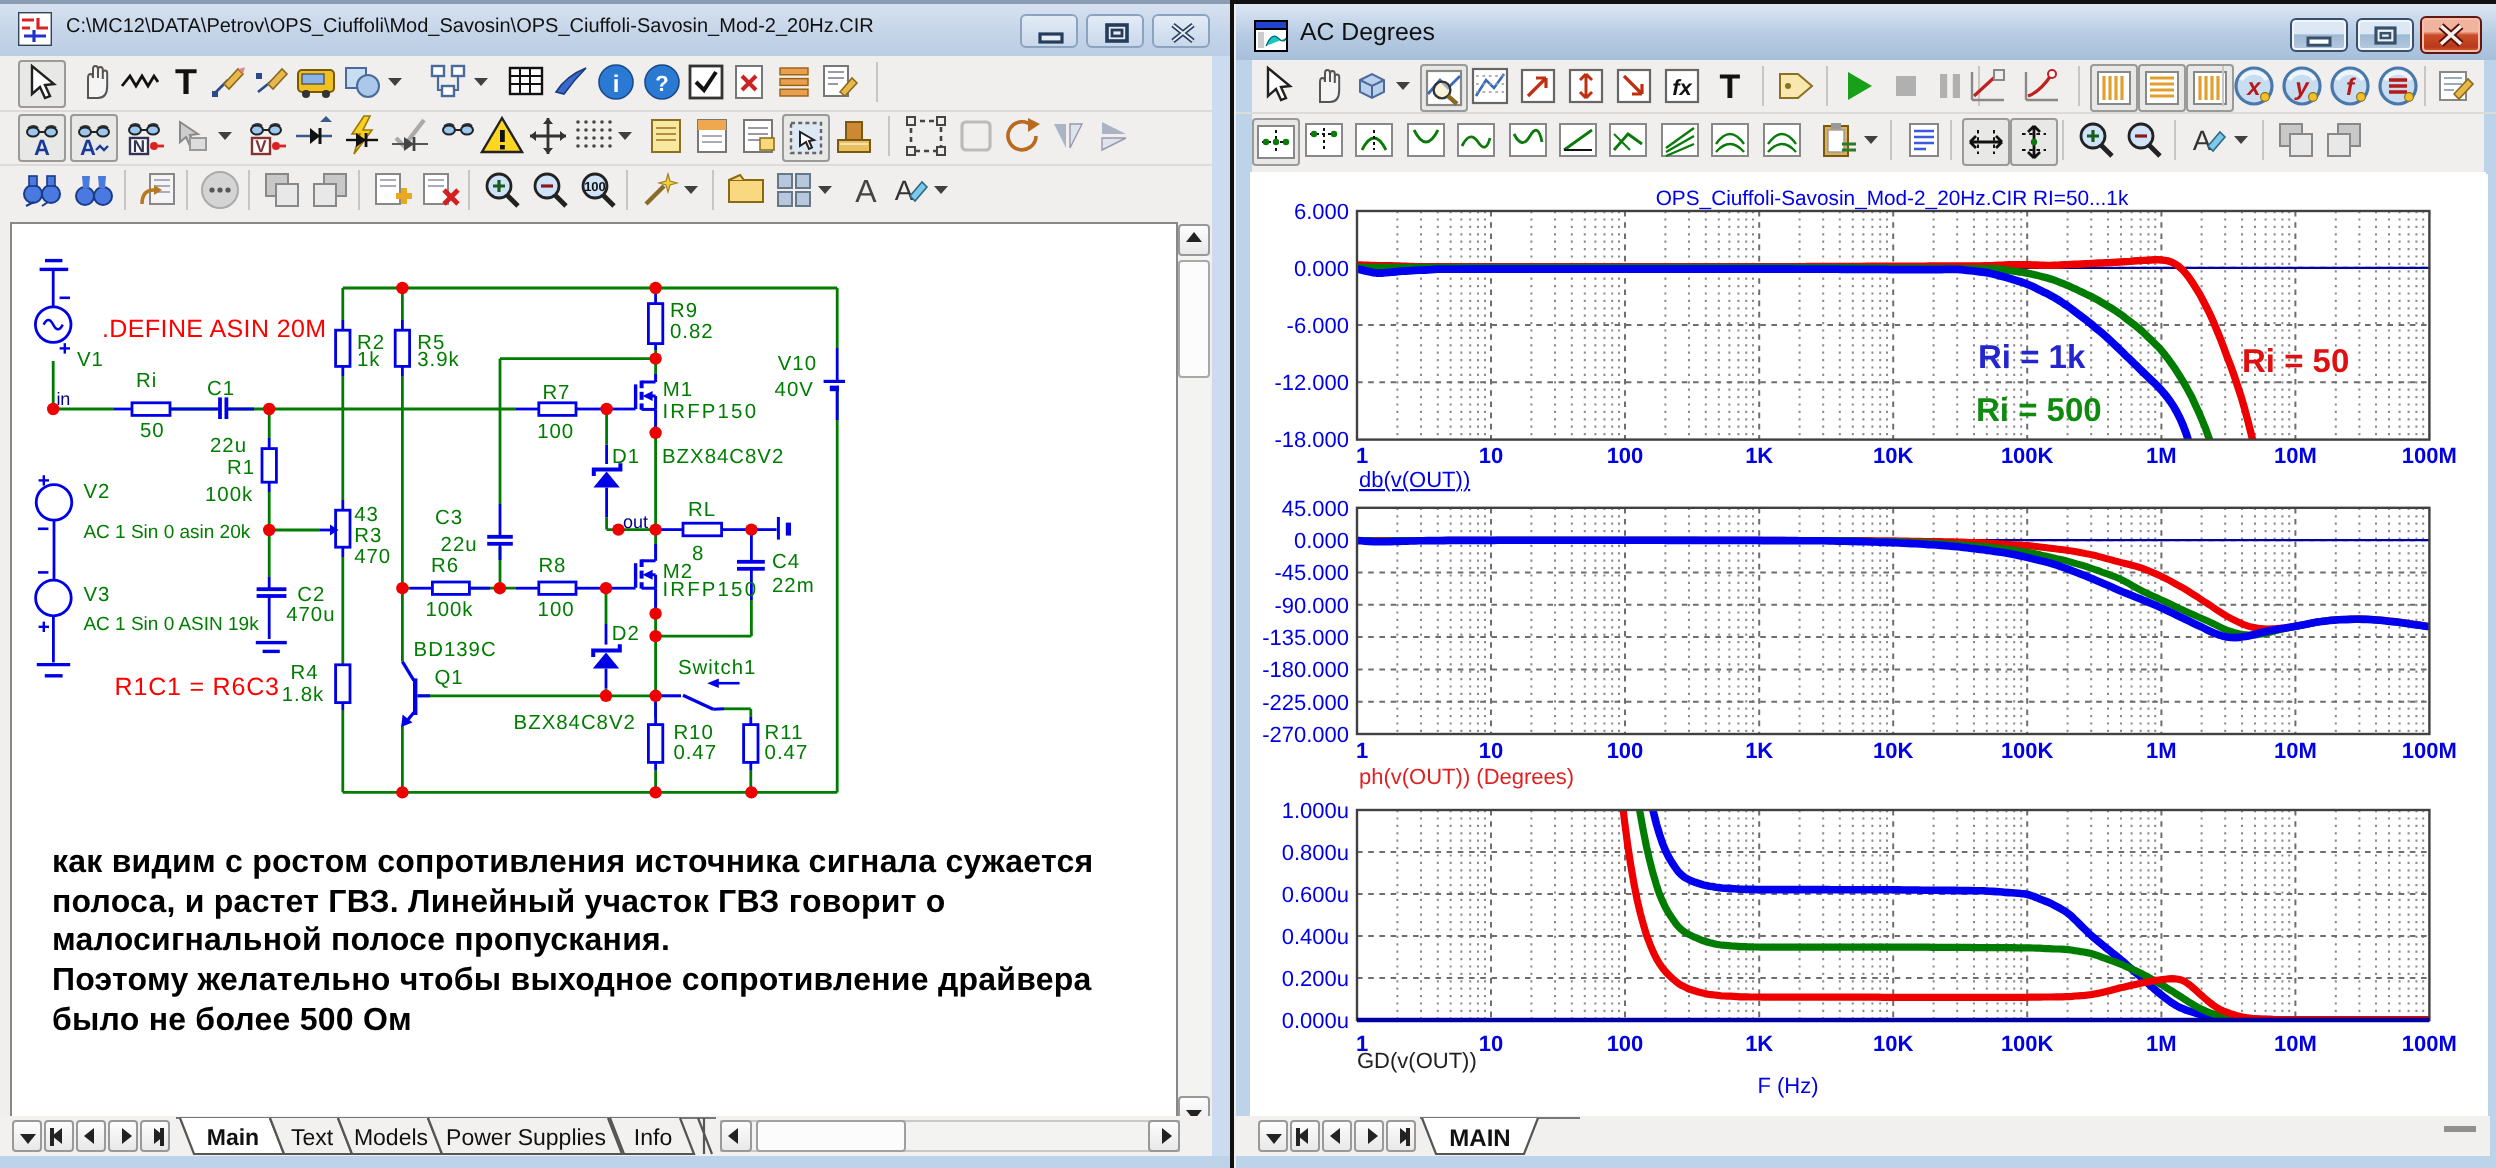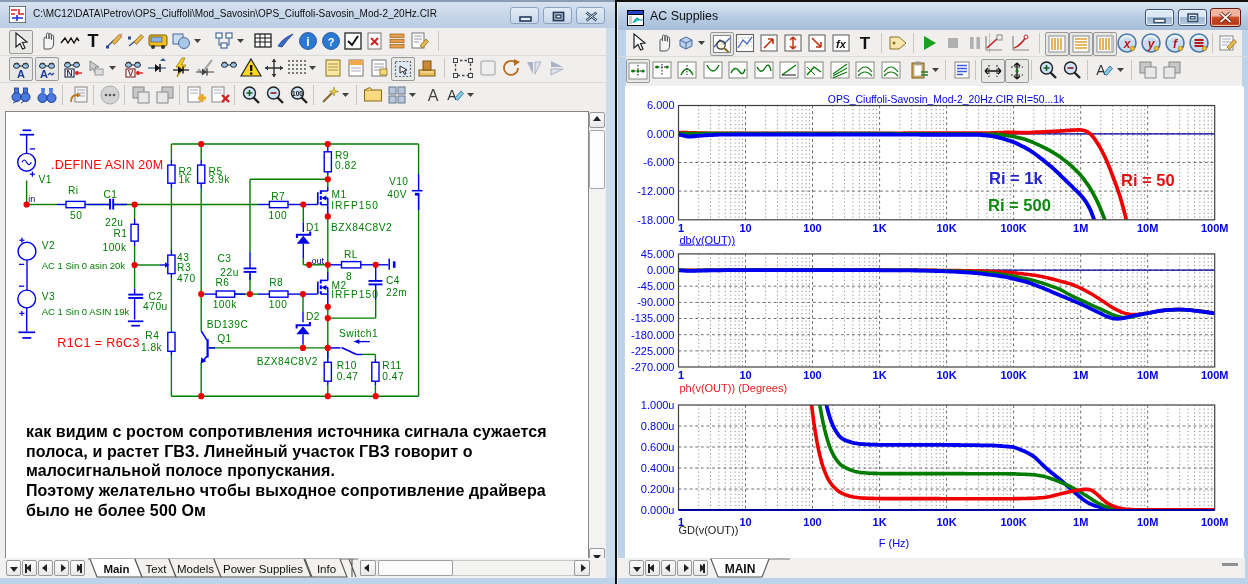--- a/index.html
+++ b/index.html
@@ -670,21 +670,21 @@
 <div style="position:absolute;left:2.5px;top:30px;width:8.5px;height:554px;background:#bdd3ea"></div>
 <div style="position:absolute;left:627px;top:30px;width:6px;height:554px;background:#bdd3ea"></div>
 <div style="position:absolute;left:2.5px;top:578px;width:630px;height:6px;background:#bdd3ea"></div>
 <svg style="position:absolute;left:12px;top:10px" width="17" height="16" viewBox="0 0 17 16">
         <rect width="17" height="16" fill="#000"></rect>
         <rect x="1" y="1" width="15" height="3" fill="#2244cc"></rect>
         <rect x="1" y="5" width="15" height="10" fill="#fff"></rect>
         <rect x="2" y="6" width="3" height="8" fill="#ccc"></rect>
         <path d="M6 13 Q9 6 12 9 T 16 9" fill="#18c8c8" stroke="#066" stroke-width="0.6"></path>
       </svg>
-<div style="position:absolute;left:35px;top:9px;font-size:12.4px;color:#111">AC Supplies</div>
+<div style="position:absolute;left:35px;top:9px;font-size:12.4px;color:#111">AC Degrees</div>
 <div style="position:absolute;left:530px;top:8.5px;width:29px;height:17.5px;border:1px solid #38506e;border-radius:3px;background:linear-gradient(#dce8f4 45%,#9fb9d4 50%,#b4cade);box-shadow:inset 0 0 0 1px #f0f6fc"></div>
 <svg style="position:absolute;left:530px;top:8.5px" width="29" height="18" viewBox="0 0 29 18">
         <rect x="9" y="10" width="11" height="3.6" fill="#fff" stroke="#37506d" stroke-width="1.5"></rect>
       </svg>
 <div style="position:absolute;left:563px;top:8.5px;width:29px;height:17.5px;border:1px solid #38506e;border-radius:3px;background:linear-gradient(#dce8f4 45%,#9fb9d4 50%,#b4cade);box-shadow:inset 0 0 0 1px #f0f6fc"></div>
 <svg style="position:absolute;left:563px;top:8.5px" width="29" height="18" viewBox="0 0 29 18">
         <rect x="10" y="5" width="9.5" height="7.5" fill="#eef4fa" stroke="#37506d" stroke-width="1.6"></rect>
         <rect x="12.4" y="7.6" width="4.6" height="2.4" fill="none" stroke="#37506d" stroke-width="1.3"></rect>
       </svg>
 <div style="position:absolute;left:595px;top:8px;width:31px;height:18.5px;border:1.4px solid #641710;border-radius:3px;background:linear-gradient(#f0b49e 40%,#cc4d28 50%,#b83a1a 85%,#d4663a);box-shadow:inset 0 0 0 1px #f4c0ac"></div>

